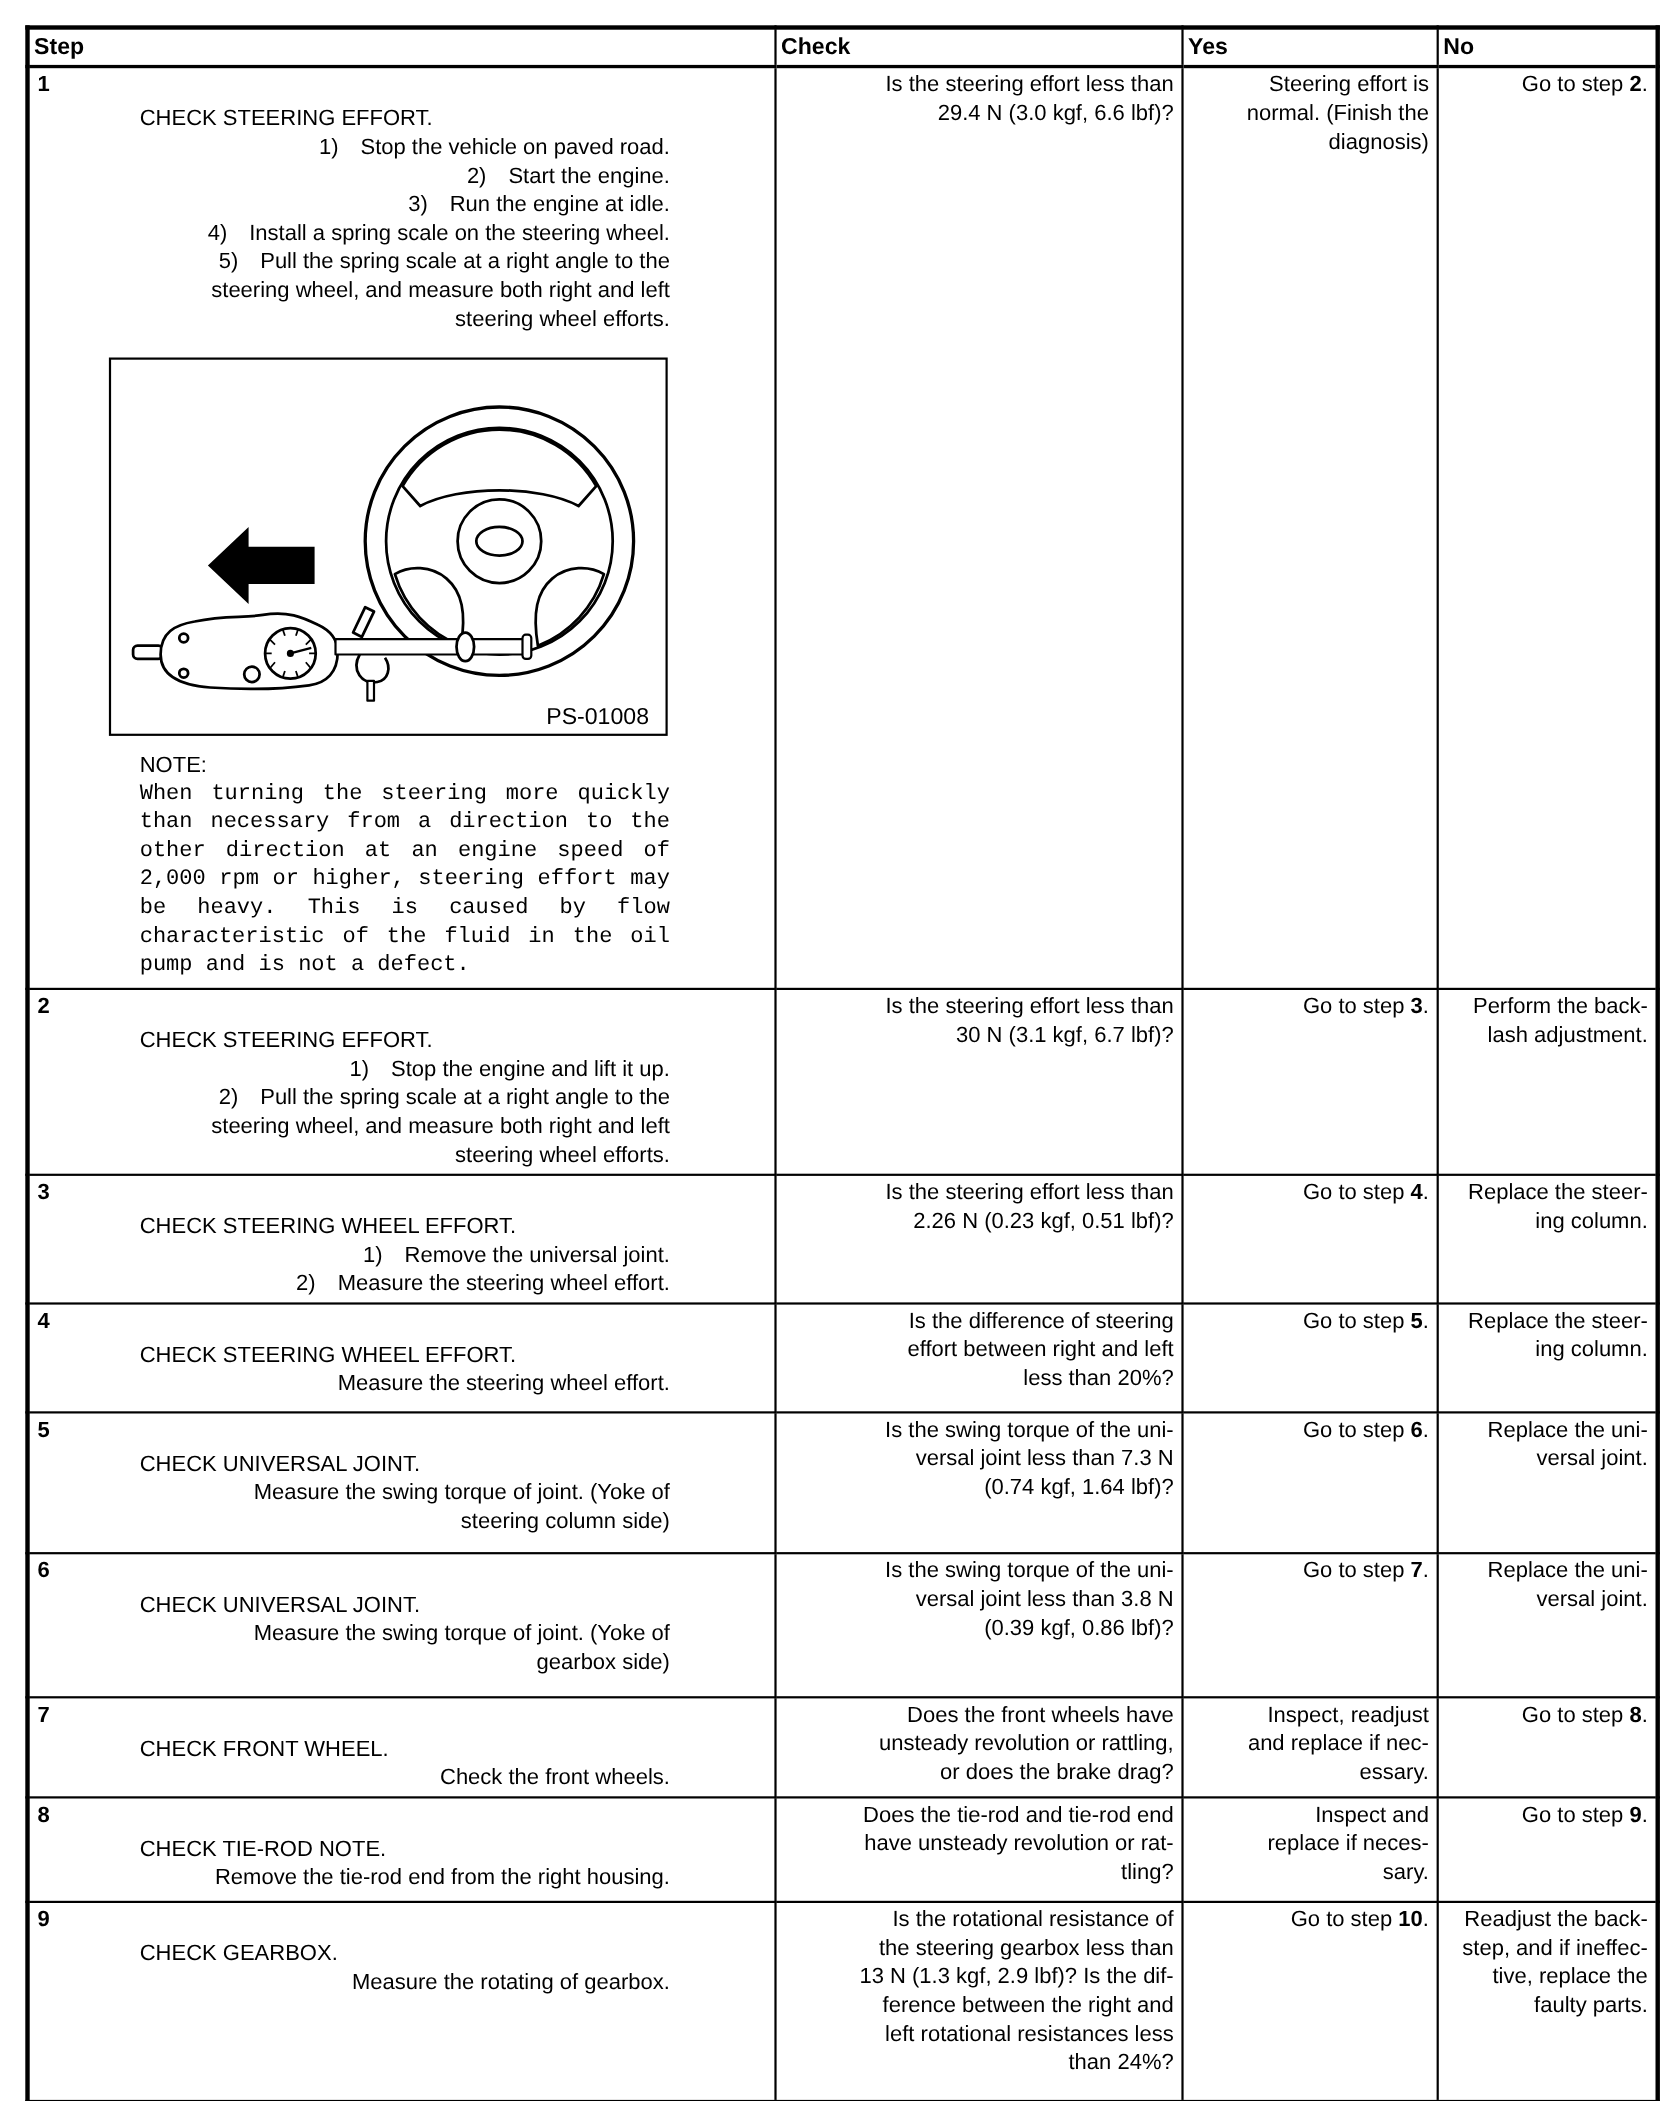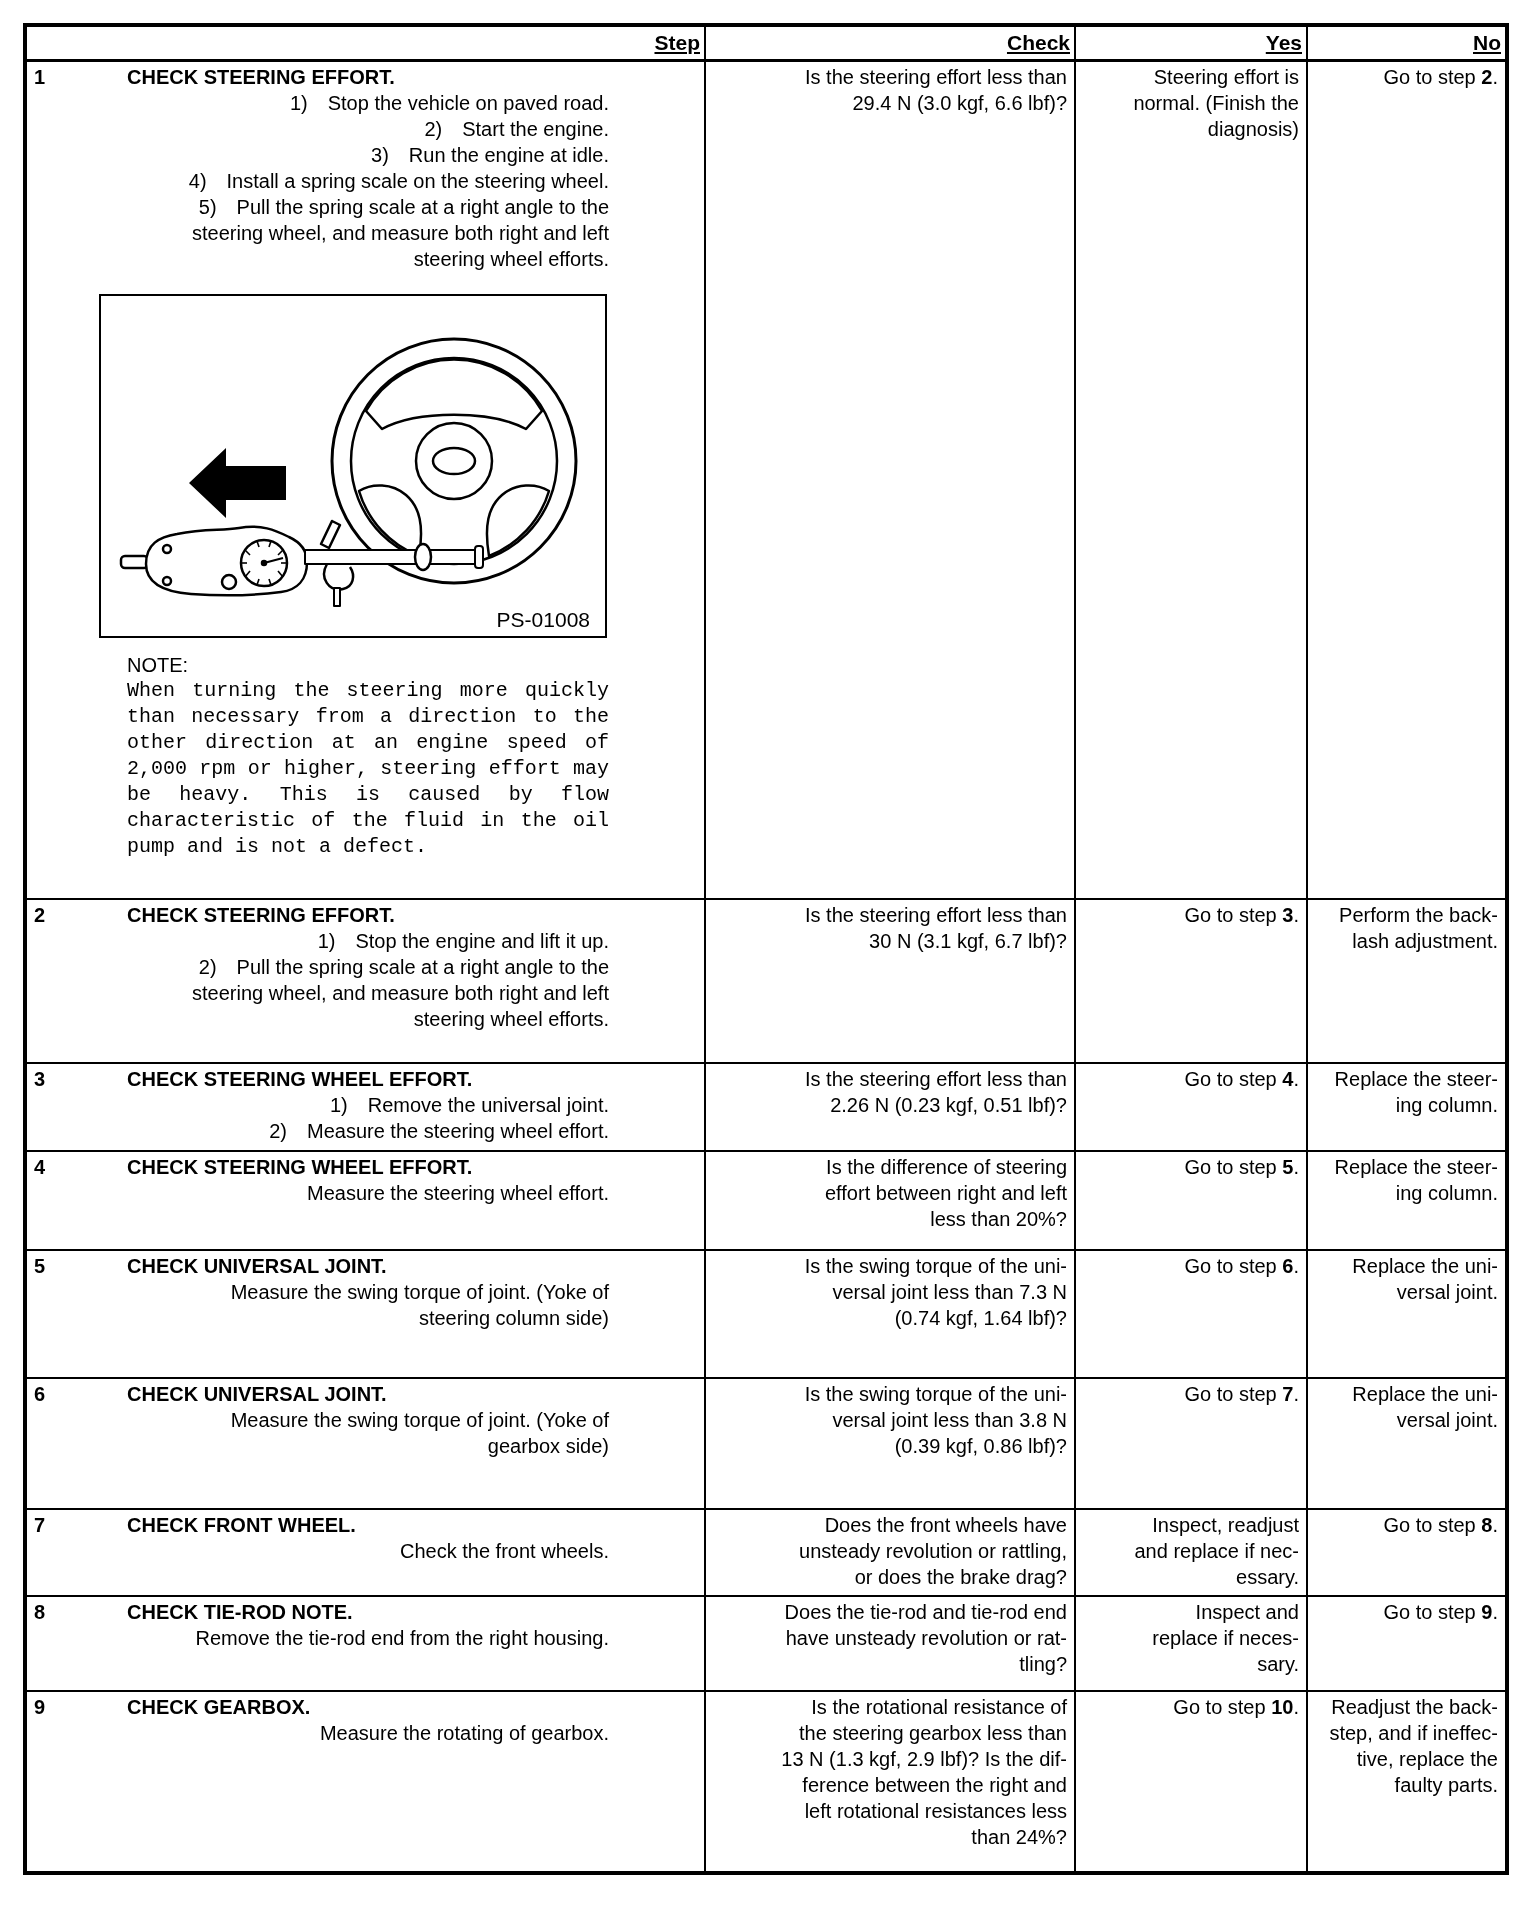--- a/index.html
+++ b/index.html
@@ -21,21 +21,21 @@
   }
   table.diag col.c-step{width:680px;}
   table.diag col.c-check{width:370px;}
   table.diag col.c-yes{width:232px;}
   table.diag col.c-no{width:200px;}
   table.diag th{
     border:2px solid #000;
     border-bottom:3px solid #000;
     font-size:21px;font-weight:bold;
     padding:3px 4px;height:26px;
-    text-align:right;vertical-align:middle;text-decoration:underline;
+    text-align:left;vertical-align:middle;
   }
   table.diag td{
     border:2px solid #000;
     vertical-align:top;
     font-size:20px;line-height:26px;
     padding:2px 7px 4px 7px;
   }
   
   tbody tr:nth-child(1){height:838px;}
   tbody tr:nth-child(2){height:164px;}
@@ -43,21 +43,21 @@
   tbody tr:nth-child(4){height:99px;}
   tbody tr:nth-child(5){height:128px;}
   tbody tr:nth-child(6){height:131px;}
   tbody tr:nth-child(7){height:87px;}
   tbody tr:nth-child(8){height:95px;}
   tbody tr:nth-child(9){height:182px;}
 
   .steprow{display:flex;align-items:flex-start;}
   .step-num{flex:none;width:93px;font-weight:bold;}
   .step-body{width:482px;}
-  .step-title{font-weight:bold;}
+  .step-title{font-weight:normal;margin-top:31px;}
   .pre{white-space:pre-wrap;text-align:right;}
   .note-text{text-align:justify;font-family:Liberation Mono, monospace;}
   .b{font-weight:bold;}
 
   figure.fig{
     margin:22px 0 14px -28px;
     width:504px;height:340px;
     border:2px solid #000;
     background:#fff;
     position:relative;

